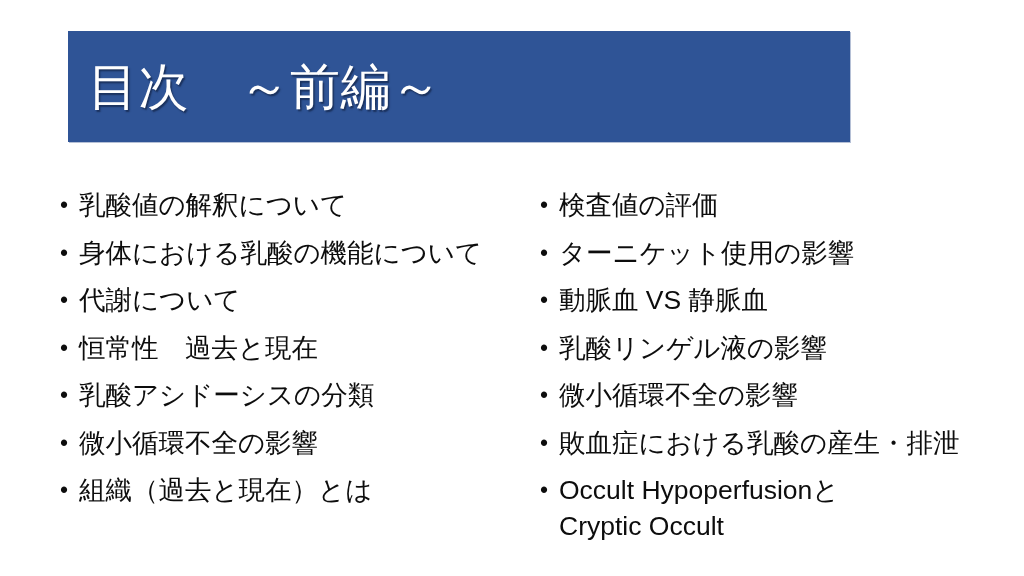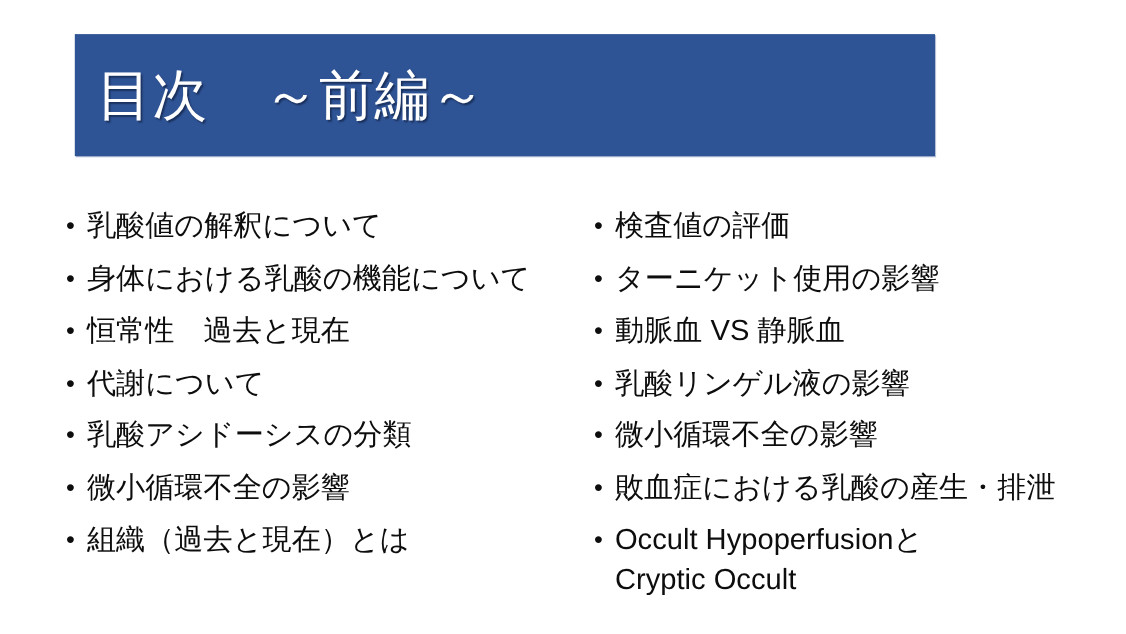--- a/index.html
+++ b/index.html
@@ -96,22 +96,22 @@
   <div class="title-banner">
     <div class="title-text">目次　～前編～</div>
   </div>
 
   <div class="columns">
 
     <div class="column column-left">
       <ul class="bullet-list">
         <li class="bullet-item">乳酸値の解釈について</li>
         <li class="bullet-item">身体における乳酸の機能について</li>
+        <li class="bullet-item">代謝について</li>
         <li class="bullet-item">恒常性　過去と現在</li>
-        <li class="bullet-item">代謝について</li>
         <li class="bullet-item">乳酸アシドーシスの分類</li>
         <li class="bullet-item">微小循環不全の影響</li>
         <li class="bullet-item">組織（過去と現在）とは</li>
       </ul>
     </div>
 
     <div class="column column-right">
       <ul class="bullet-list">
         <li class="bullet-item">検査値の評価</li>
         <li class="bullet-item">ターニケット使用の影響</li>

